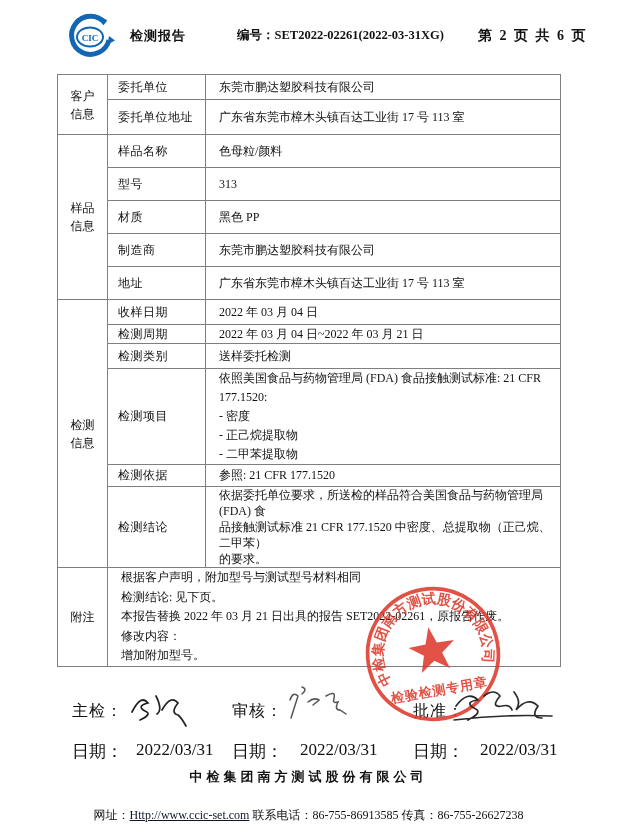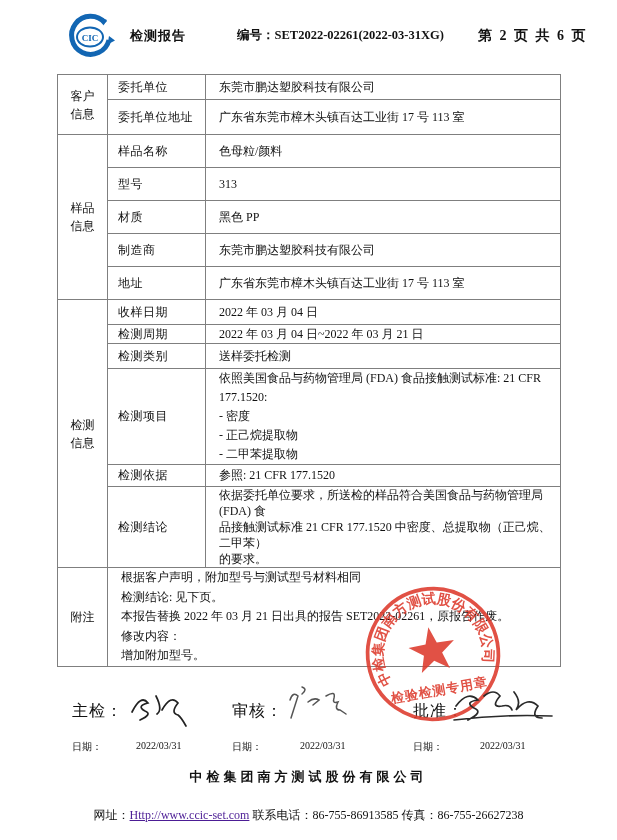--- a/index.html
+++ b/index.html
@@ -31,35 +31,35 @@
     overflow: hidden;
   }
   td.grp { text-align: center; line-height: 18px; padding: 0 4px; }
   td.lbl { padding-left: 10px; letter-spacing: 0.5px; }
   td.val { padding-left: 13px; padding-right: 6px; margin-top: 48px; }
   .ml { line-height: 19px; }
   .ml-sm { line-height: 16px; }
   .notes-cell div { line-height: 19.5px; }
   
   .sig-label { position: absolute; font-size: 16px; letter-spacing: 1px; }
-  .sig-date  { position: absolute; font-size: 10px; }
+  .sig-date  { position: absolute; font-size: 17px; }
   .sig-svg   { position: absolute; }
   
   .stamp {
     position: absolute; left: 363px; top: 584px; width: 140px; height: 140px;
     transform: rotate(-10deg); opacity: 0.88; z-index: 5; pointer-events: none;
   }
   .sig3 { z-index: 6; }
   
   .ft-company { position: absolute; left: 0; top: 768px; width: 617px; text-align: center;
                 font-size: 13px; font-weight: bold; letter-spacing: 4px; }
   .ft-line    { position: absolute; left: 0; width: 617px; text-align: center; font-size: 12px; }
   .ft-addr { top: 791px; }
   .ft-web  { top: 807px; }
-  a.weblink { color: #4c1d95; text-decoration: underline; font-family: "Liberation Serif", serif; }
+  a.weblink { color: #0f172a; text-decoration: underline; font-family: "Liberation Serif", serif; }
 </style>
 </head>
 <body>
 
 <div class="page">
 
   <svg class="logo" viewBox="0 0 58 50">
     <path d="M43,11 A19,19 0 1 0 47,28" fill="none" stroke="#1266b3" stroke-width="5"></path>
     <polygon points="47,24 53,28.5 45.5,32.5" fill="#1266b3"></polygon>
     <polygon points="45,8 38,5 41.5,13.5" fill="#1266b3"></polygon>

